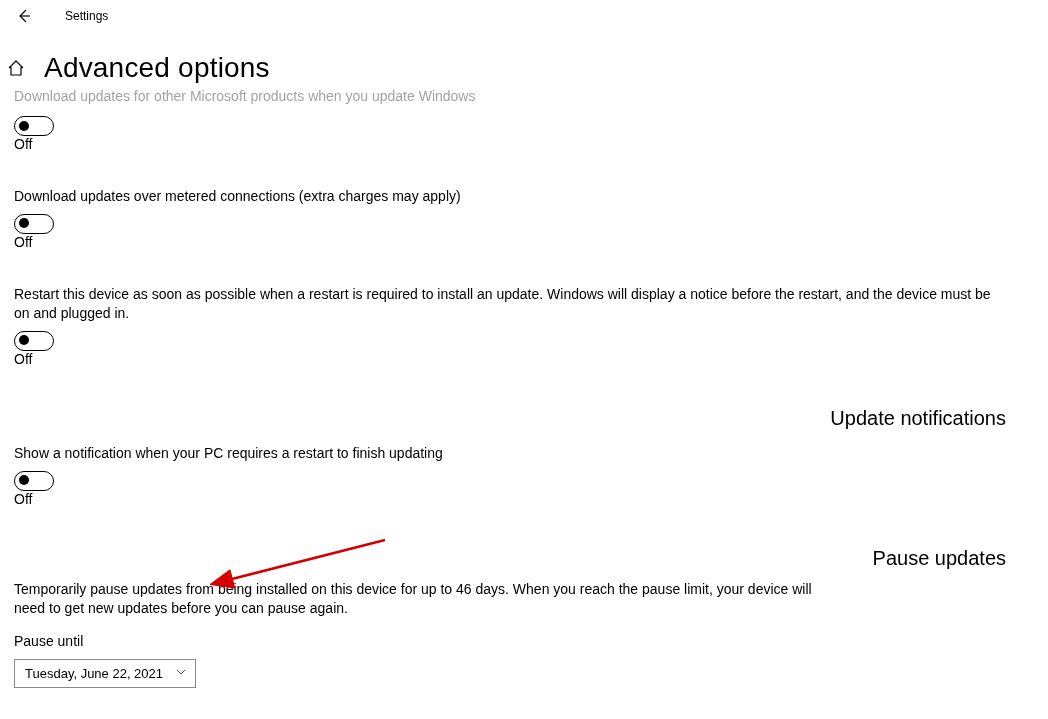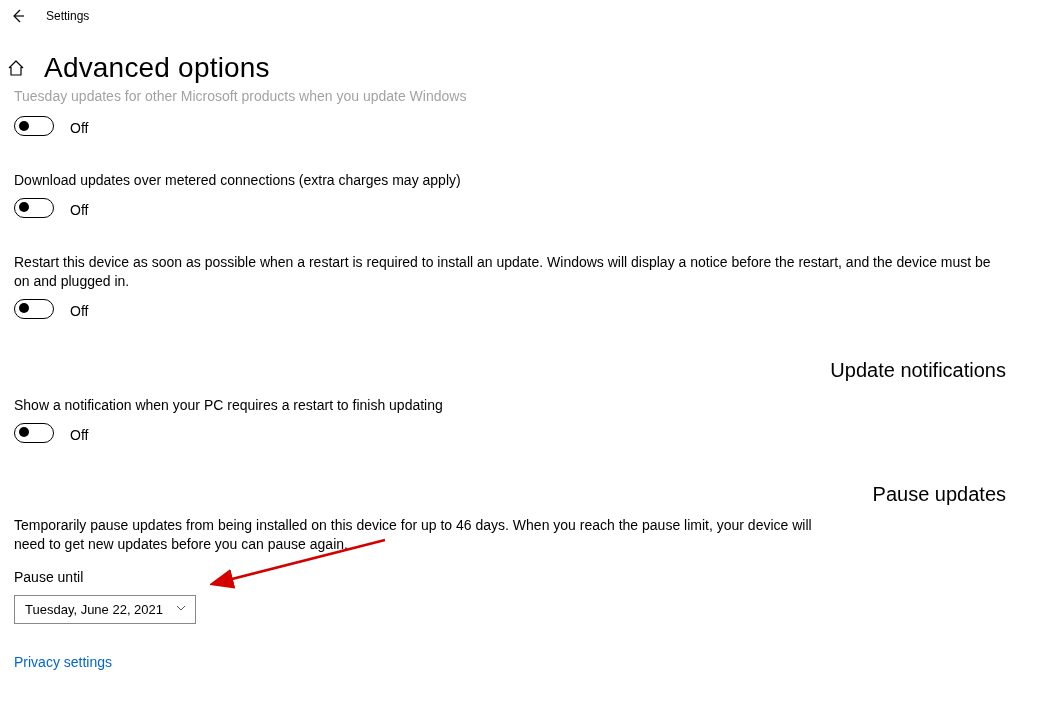--- a/index.html
+++ b/index.html
@@ -9,21 +9,22 @@
       color: #000;
       width: 1048px;
       height: 719px;
       overflow: hidden;
       font-size: 14px;
     }
     .title-bar {
       display: flex;
       align-items: center;
       height: 32px;
-      padding-left: 4px;
+      padding-left: 10px;
+      gap: 13px;
     }
     .back-btn {
       width: 28px;
       height: 28px;
       display: flex;
       align-items: center;
       justify-content: center;
       cursor: pointer;
     }
     .window-title {
@@ -58,23 +59,24 @@
       opacity: 0.55;
     }
     .setting-label {
       font-size: 14px;
       color: #000;
       margin-top: 35px;
       line-height: 1.35;
     }
     .toggle-row {
       display: flex;
-      align-items: flex-end;
-      gap: 16px;
+      align-items: flex-start;
+      gap: 0;
       margin-top: 8px;
+      flex-direction: column;
     }
     .toggle {
       width: 40px;
       height: 20px;
       border: 1.5px solid #000;
       border-radius: 10px;
       position: relative;
       cursor: pointer;
       background: #fff;
     }
@@ -154,21 +156,21 @@
   <div class="home-icon-wrap">
     <svg width="20" height="20" viewBox="0 0 20 20">
         <path d="M3 10 L10 3 L17 10 M5 9 V17 H15 V9" stroke="#000" stroke-width="1.2" fill="none" stroke-linejoin="round"></path>
       </svg>
   </div>
   <h1 class="page-title">Advanced options</h1>
 </div>
 
 <div class="content">
 
-  <div class="truncated-top">Tuesday updates for other Microsoft products when you update Windows</div>
+  <div class="truncated-top">Download updates for other Microsoft products when you update Windows</div>
   <div class="toggle-row">
     <div class="toggle">
         <div class="toggle-knob"></div>
       </div>
     <span class="toggle-state">Off</span>
   </div>
 
   <div class="setting-label">Download updates over metered connections (extra charges may apply)</div>
   <div class="toggle-row">
     <div class="toggle">

